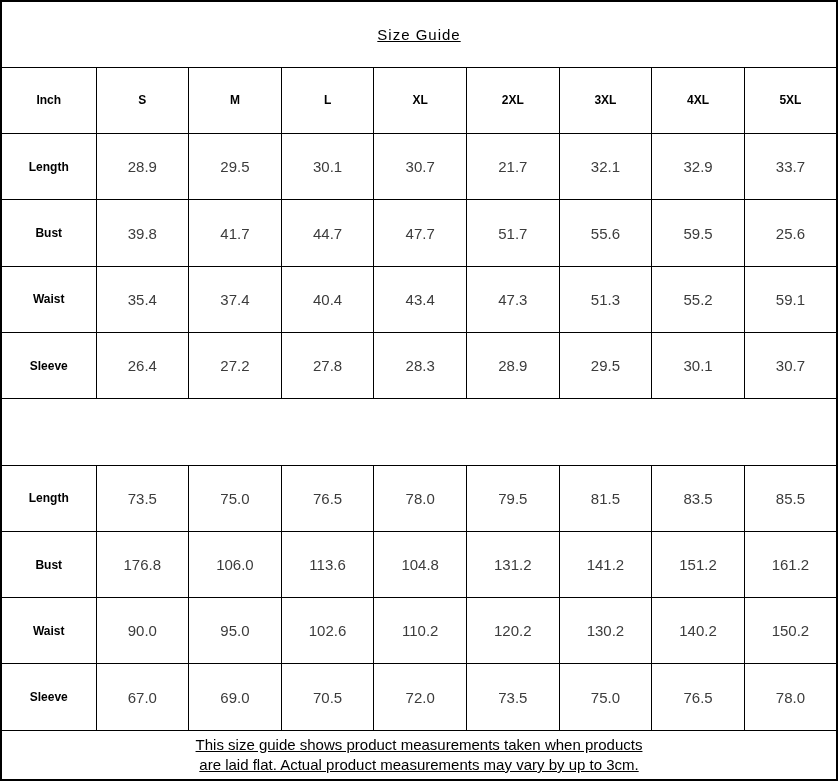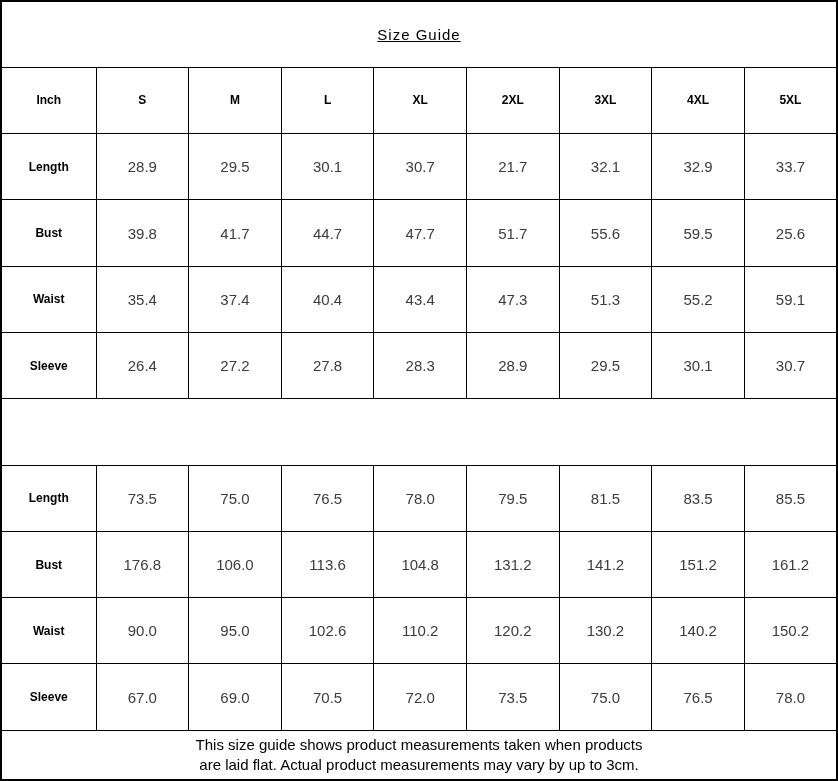--- a/index.html
+++ b/index.html
@@ -178,20 +178,20 @@
       <td class="val">67.0</td>
       <td class="val">69.0</td>
       <td class="val">70.5</td>
       <td class="val">72.0</td>
       <td class="val">73.5</td>
       <td class="val">75.0</td>
       <td class="val">76.5</td>
       <td class="val">78.0</td>
     </tr>
 
-    <tr style="height:45px;">
+    <tr style="height:45px;text-decoration:underline;">
       <td colspan="9" class="footer-cell">
         <div>This size guide shows product measurements taken when products</div>
         <div>are laid flat. Actual product measurements may vary by up to 3cm.</div>
       </td>
     </tr>
   </tbody>
 </table>
 
 </body></html>

